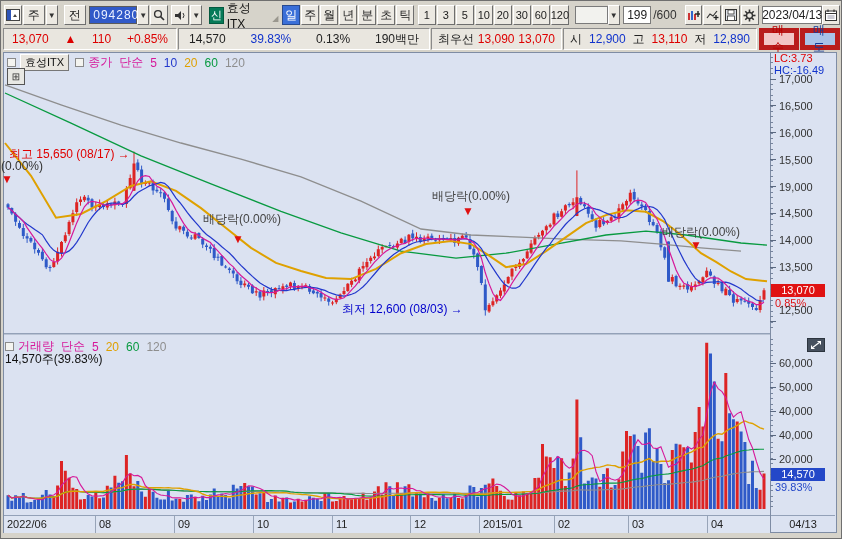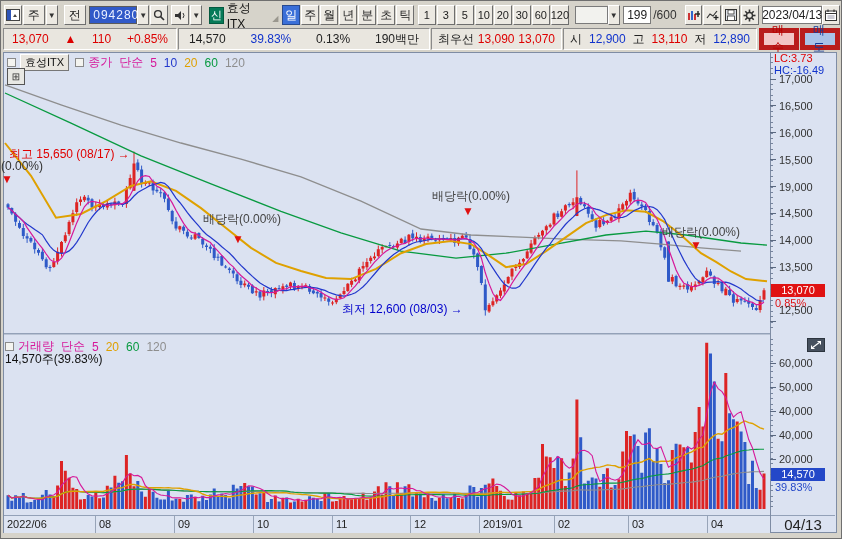--- a/index.html
+++ b/index.html
@@ -30,21 +30,21 @@
   .qb{font-size:12px;white-space:nowrap;}
   .btn-trade{width:40px;display:flex;align-items:center;justify-content:flex-end;border:5px solid #b91c1c;box-sizing:border-box;margin-left:1px;font-size:12px;padding-left:8px;}
   #buyBtn{background:#f2c6c6;color:#b80000;}
   #sellBtn{background:#a9c2e8;color:#103a9a;}
   
   #plotbg{position:absolute;left:2px;top:51px;width:834px;height:481px;background:#dbe2f1;border:1px solid #7e8ca4;box-sizing:border-box;}
   #axisline{position:absolute;left:769px;top:51px;width:1px;height:481px;background:#7e8ca4;}
   #paneDiv{position:absolute;left:3px;top:332px;width:766px;height:2px;background:#b9c3d4;border-top:1px solid #93a1b8;box-sizing:border-box;}
   #xstrip{position:absolute;left:3px;top:514px;width:766px;height:17px;border-top:1px solid #93a1b8;background:#dde4f2;}
   .xcell{position:absolute;top:0;height:17px;border-left:1px solid #98a4b8;padding-left:3px;font-size:11px;color:#222;line-height:17px;box-sizing:border-box;}
-  .xlast{position:absolute;left:770px;top:514px;width:64px;height:17px;border-top:1px solid #93a1b8;text-align:center;font-size:15px;line-height:17px;color:#222;}
+  .xlast{position:absolute;left:770px;top:514px;width:64px;height:17px;border-top:1px solid #93a1b8;text-align:center;font-size:11px;line-height:17px;color:#222;}
   svg{position:absolute;}
   
   .ylab{position:absolute;left:778px;font-size:11px;color:#333;height:12px;line-height:12px;}
   .ytick{position:absolute;left:769px;width:6px;height:1px;background:#5a6880;}
   .tickstrip{position:absolute;left:769px;width:3px;background-image:repeating-linear-gradient(to bottom,#76849e 0,#76849e 1px,transparent 1px,transparent 5.4px);}
   .tag{position:absolute;left:770px;width:54px;height:13px;color:#fff;font-size:11px;line-height:13px;text-align:center;}
   .tagpct{position:absolute;left:774px;font-size:11px;height:12px;line-height:12px;}
   
   .legend{position:absolute;display:flex;align-items:center;font-size:12px;white-space:nowrap;}
   .lchk{width:7px;height:7px;border:1px solid #8a8a8a;background:#f4f4f0;margin-right:4px;}
@@ -292,21 +292,21 @@
     </svg>
   </div>
 
   <div id="xstrip">
       <div class="xcell" style="left: 0px; width: 91px; border-left: none;">2022/06</div>
       <div class="xcell" style="left: 91px; width: 79px;">08</div>
       <div class="xcell" style="left: 170px; width: 79px;">09</div>
       <div class="xcell" style="left: 249px; width: 79px;">10</div>
       <div class="xcell" style="left: 328px; width: 78px;">11</div>
       <div class="xcell" style="left: 406px; width: 69px;">12</div>
-      <div class="xcell" style="left: 475px; width: 75px;">2019/01</div>
+      <div class="xcell" style="left: 475px; width: 75px;">2015/01</div>
       <div class="xcell" style="left: 550px; width: 74px;">02</div>
       <div class="xcell" style="left: 624px; width: 79px;">03</div>
       <div class="xcell" style="left: 703px; width: 60px;">04</div>
     </div>
   <div class="xlast">04/13</div>
 
 <div class="ytick" style="top: 77.5px;"></div>
     <div class="ylab" style="top: 72px;">17,000</div>
     <div class="ytick" style="top: 104.389px;"></div>
     <div class="ylab" style="top: 98.889px;">16,500</div>

